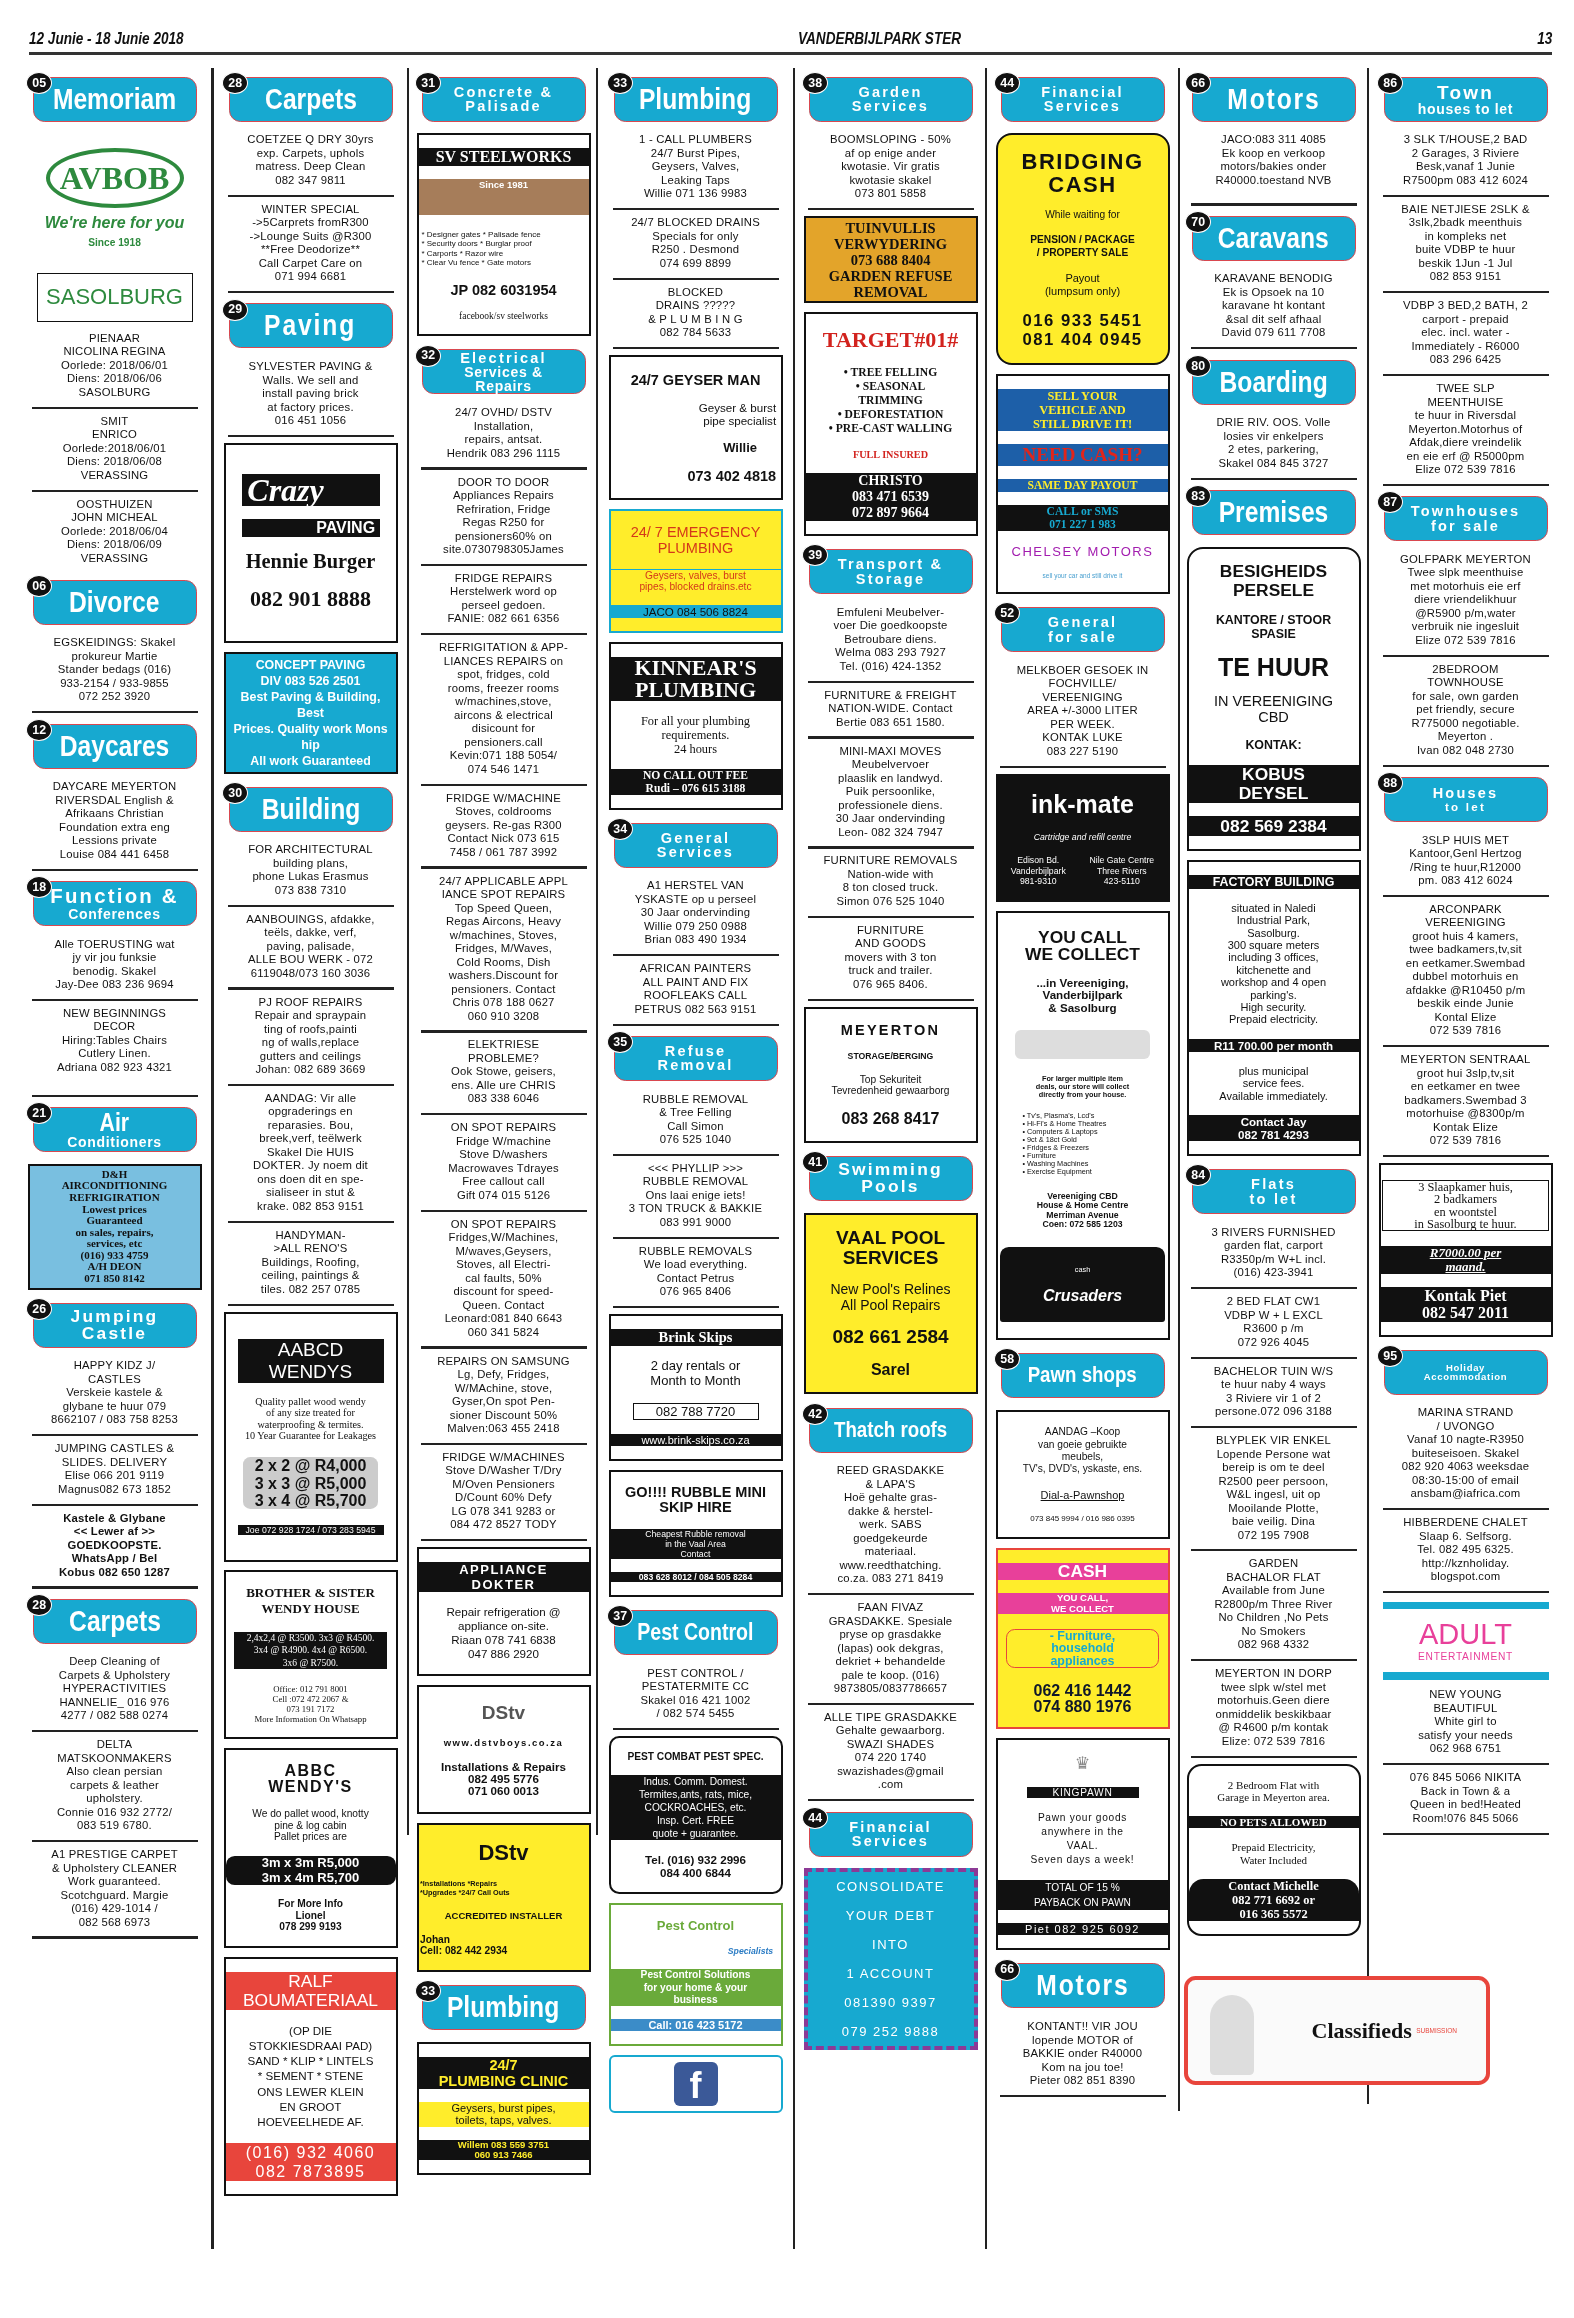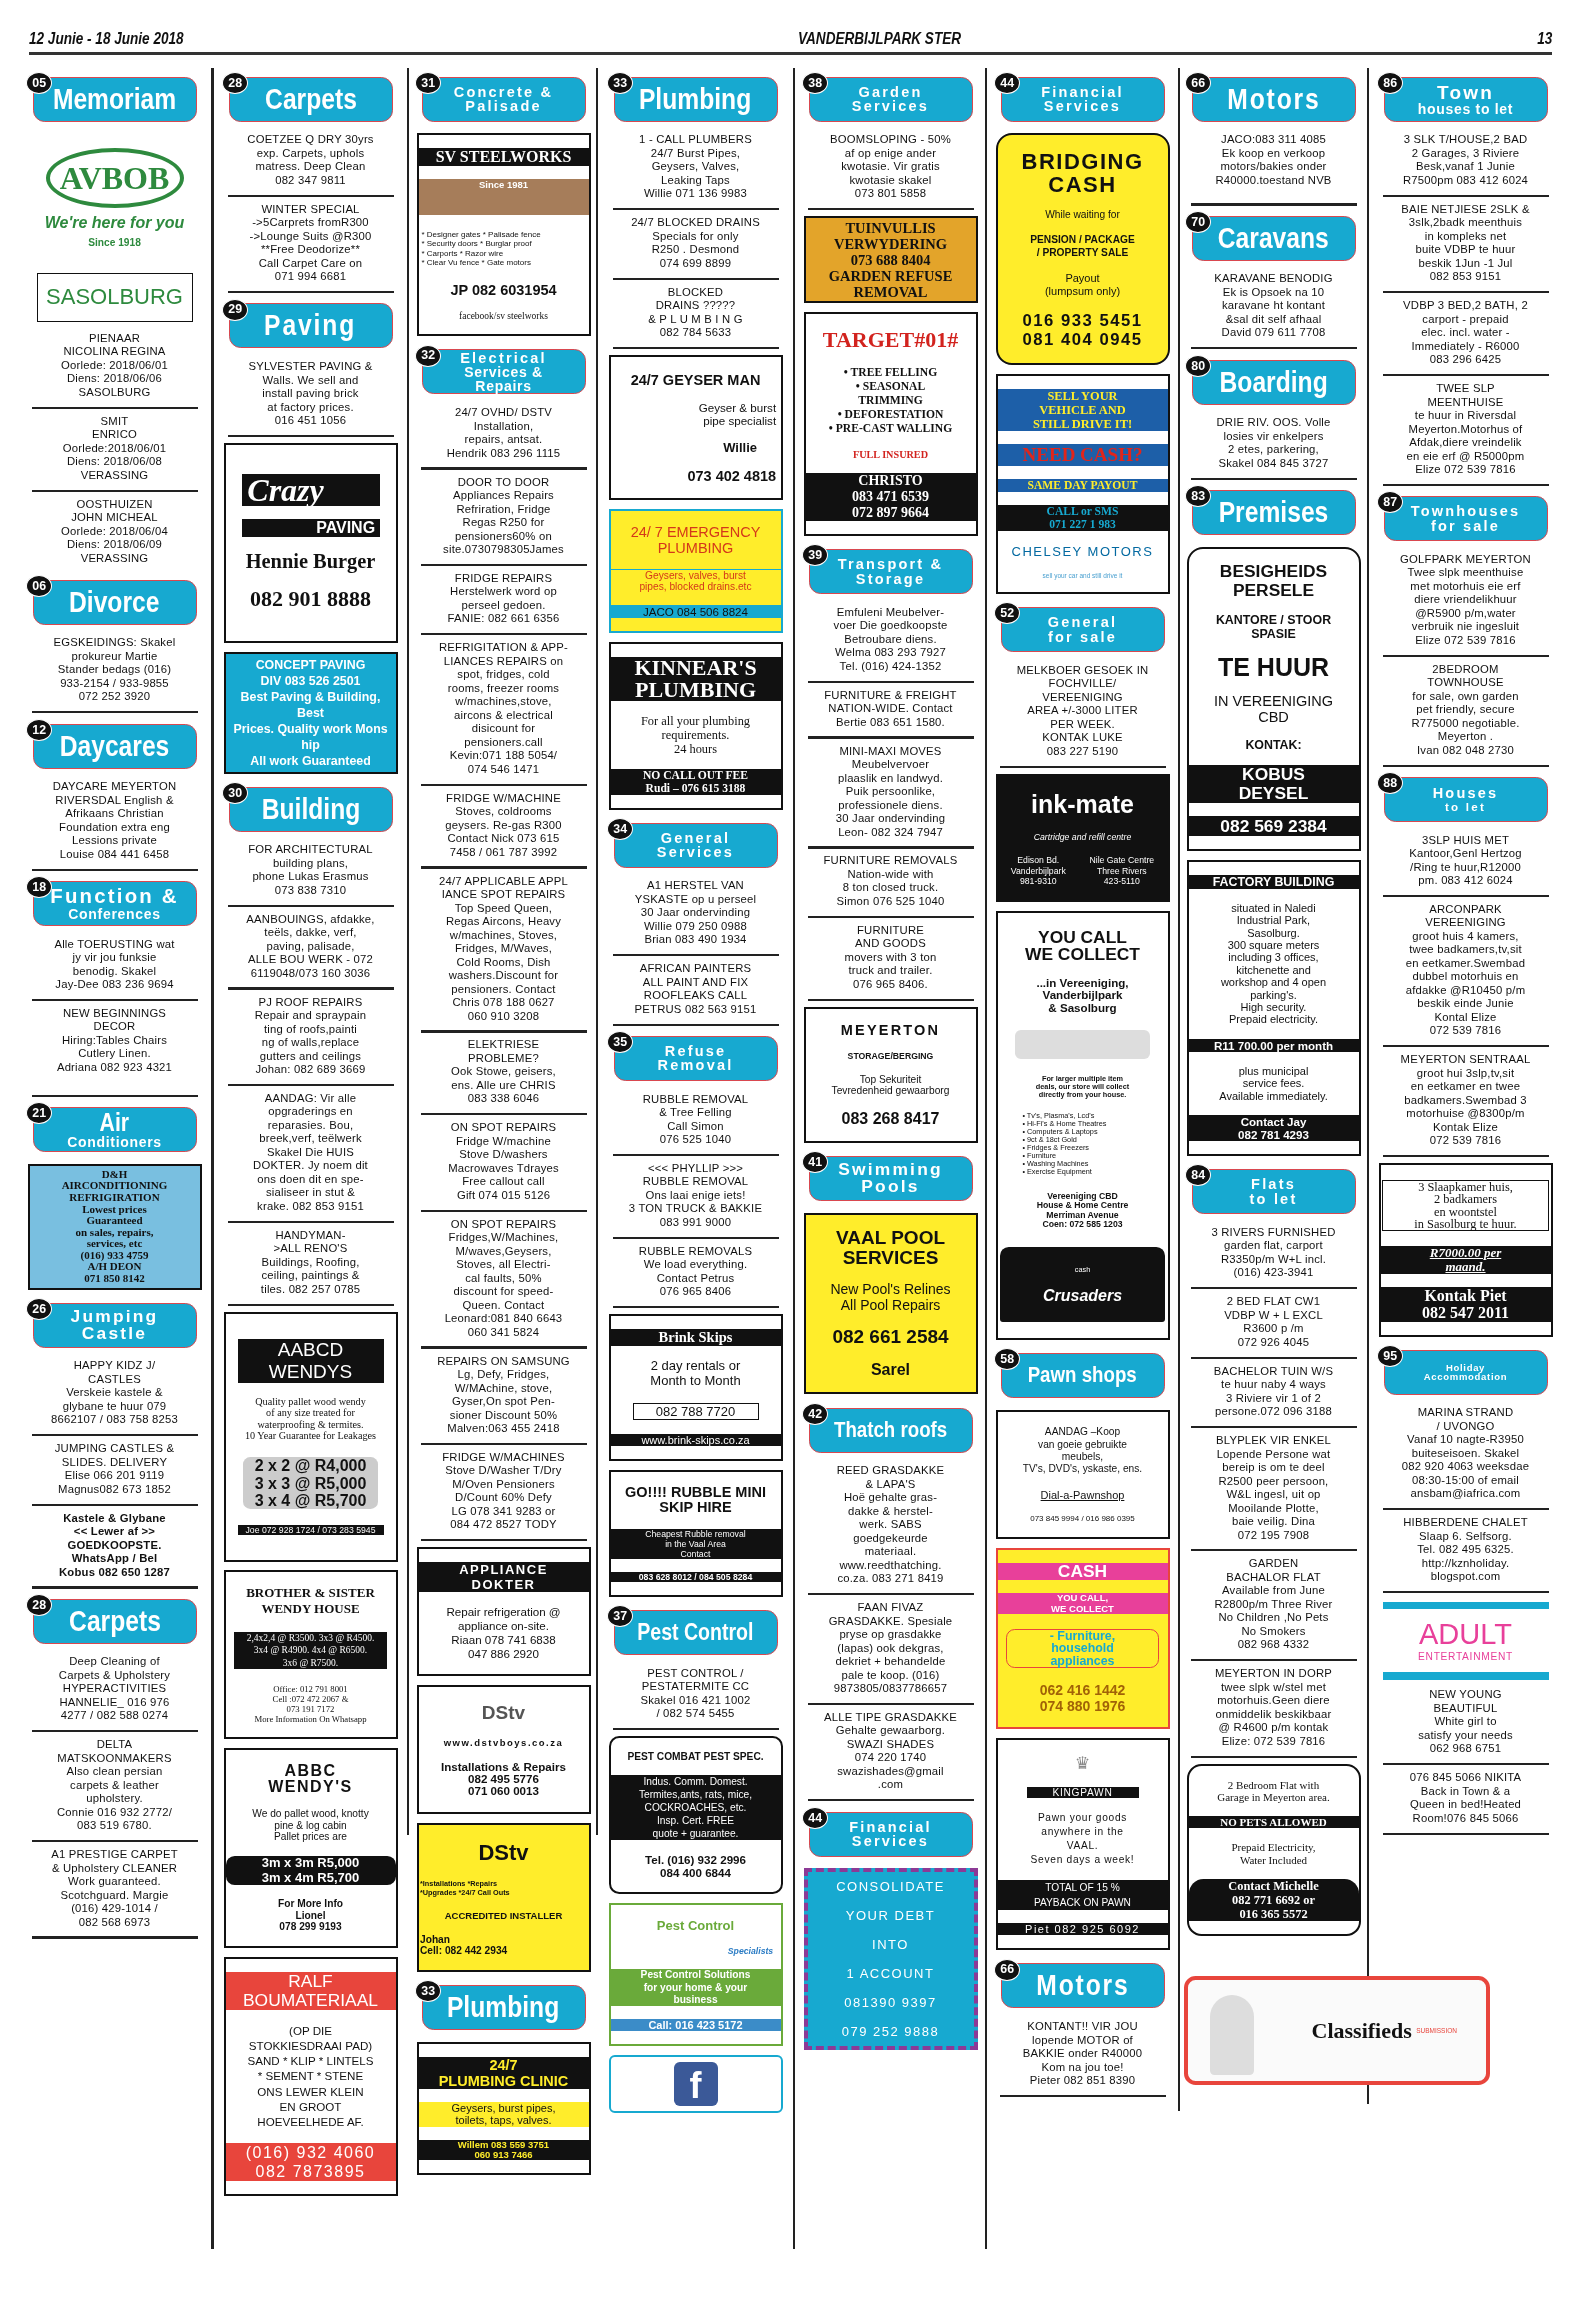--- a/index.html
+++ b/index.html
@@ -712,21 +712,21 @@
 081 404 0945</div>
   </div>
   <div class="box" style="padding:0">
     <div class="serif big" style="background:#1d5fa8;color:#ffed2b;font-size:12.4px;line-height:14px">SELL YOUR
 VEHICLE AND
 STILL DRIVE IT!</div>
     <div class="serif big" style="background:#1d5fa8;color:#e1251b;font-size:19px">NEED CASH?</div>
     <div class="serif big" style="background:#1d5fa8;color:#ffed2b;font-size:11.6px">SAME DAY PAYOUT</div>
     <div class="blk serif big" style="color:#17a9d0;font-size:11.6px;line-height:13px">CALL or SMS
 071 227 1 983</div>
-    <div style="color:#0369a1;font-size:13px;letter-spacing:1.5px">CHELSEY MOTORS</div>
+    <div style="color:#a21caf;font-size:13px;letter-spacing:1.5px">CHELSEY MOTORS</div>
     <div style="color:#4aa0d0;font-size:6.5px">sell your car and still drive it</div>
   </div>
   <div class="hdr">
       <span class="num">52</span>
       <span class="t2">General</span>
       <span class="t2">for sale</span>
     </div>
   <div class="ad">MELKBOER GESOEK IN
 FOCHVILLE/
 VEREENIGING
@@ -786,21 +786,21 @@
     <div style="font-size:11px;text-decoration:underline">Dial-a-Pawnshop</div>
     <div style="font-size:8px">073 845 9994 / 016 986 0395</div>
   </div>
   <div class="box yellow" style="padding:0;border-color:#e8453c">
     <div class="big" style="background:#e8409a;color:#fff;font-size:17.4px;line-height:17.4px">CASH</div>
     <div class="big" style="background:#e8409a;color:#fff;font-size:9.5px;line-height:10.2px">YOU CALL,
 WE COLLECT</div>
     <div class="big" style="color:#17a9d0;font-size:12.4px;line-height:12.4px;border:1.5px solid #e8453c;border-radius:8.7px;margin:2.2px 8.7px">- Furniture,
 household
 appliances</div>
-    <div class="big" style="color:#a16207;font-size:14px;line-height:15.3px">062 416 1442
+    <div class="big" style="color:#0f172a;font-size:16px;line-height:15.3px">062 416 1442
 074 880 1976</div>
   </div>
   <div class="box" style="padding:0">
     <div style="font-size:17.4px;color:#888">♛</div>
     <div class="blk" style="font-size:10.2px;margin:0 29px;letter-spacing:0.7px">KINGPAWN</div>
     <div style="font-size:10.2px;line-height:14px;letter-spacing:0.7px">Pawn your goods
 anywhere in the
 VAAL.
 Seven days a week!</div>
     <div class="blk" style="font-size:10.2px;line-height:15.3px">TOTAL OF 15 %

